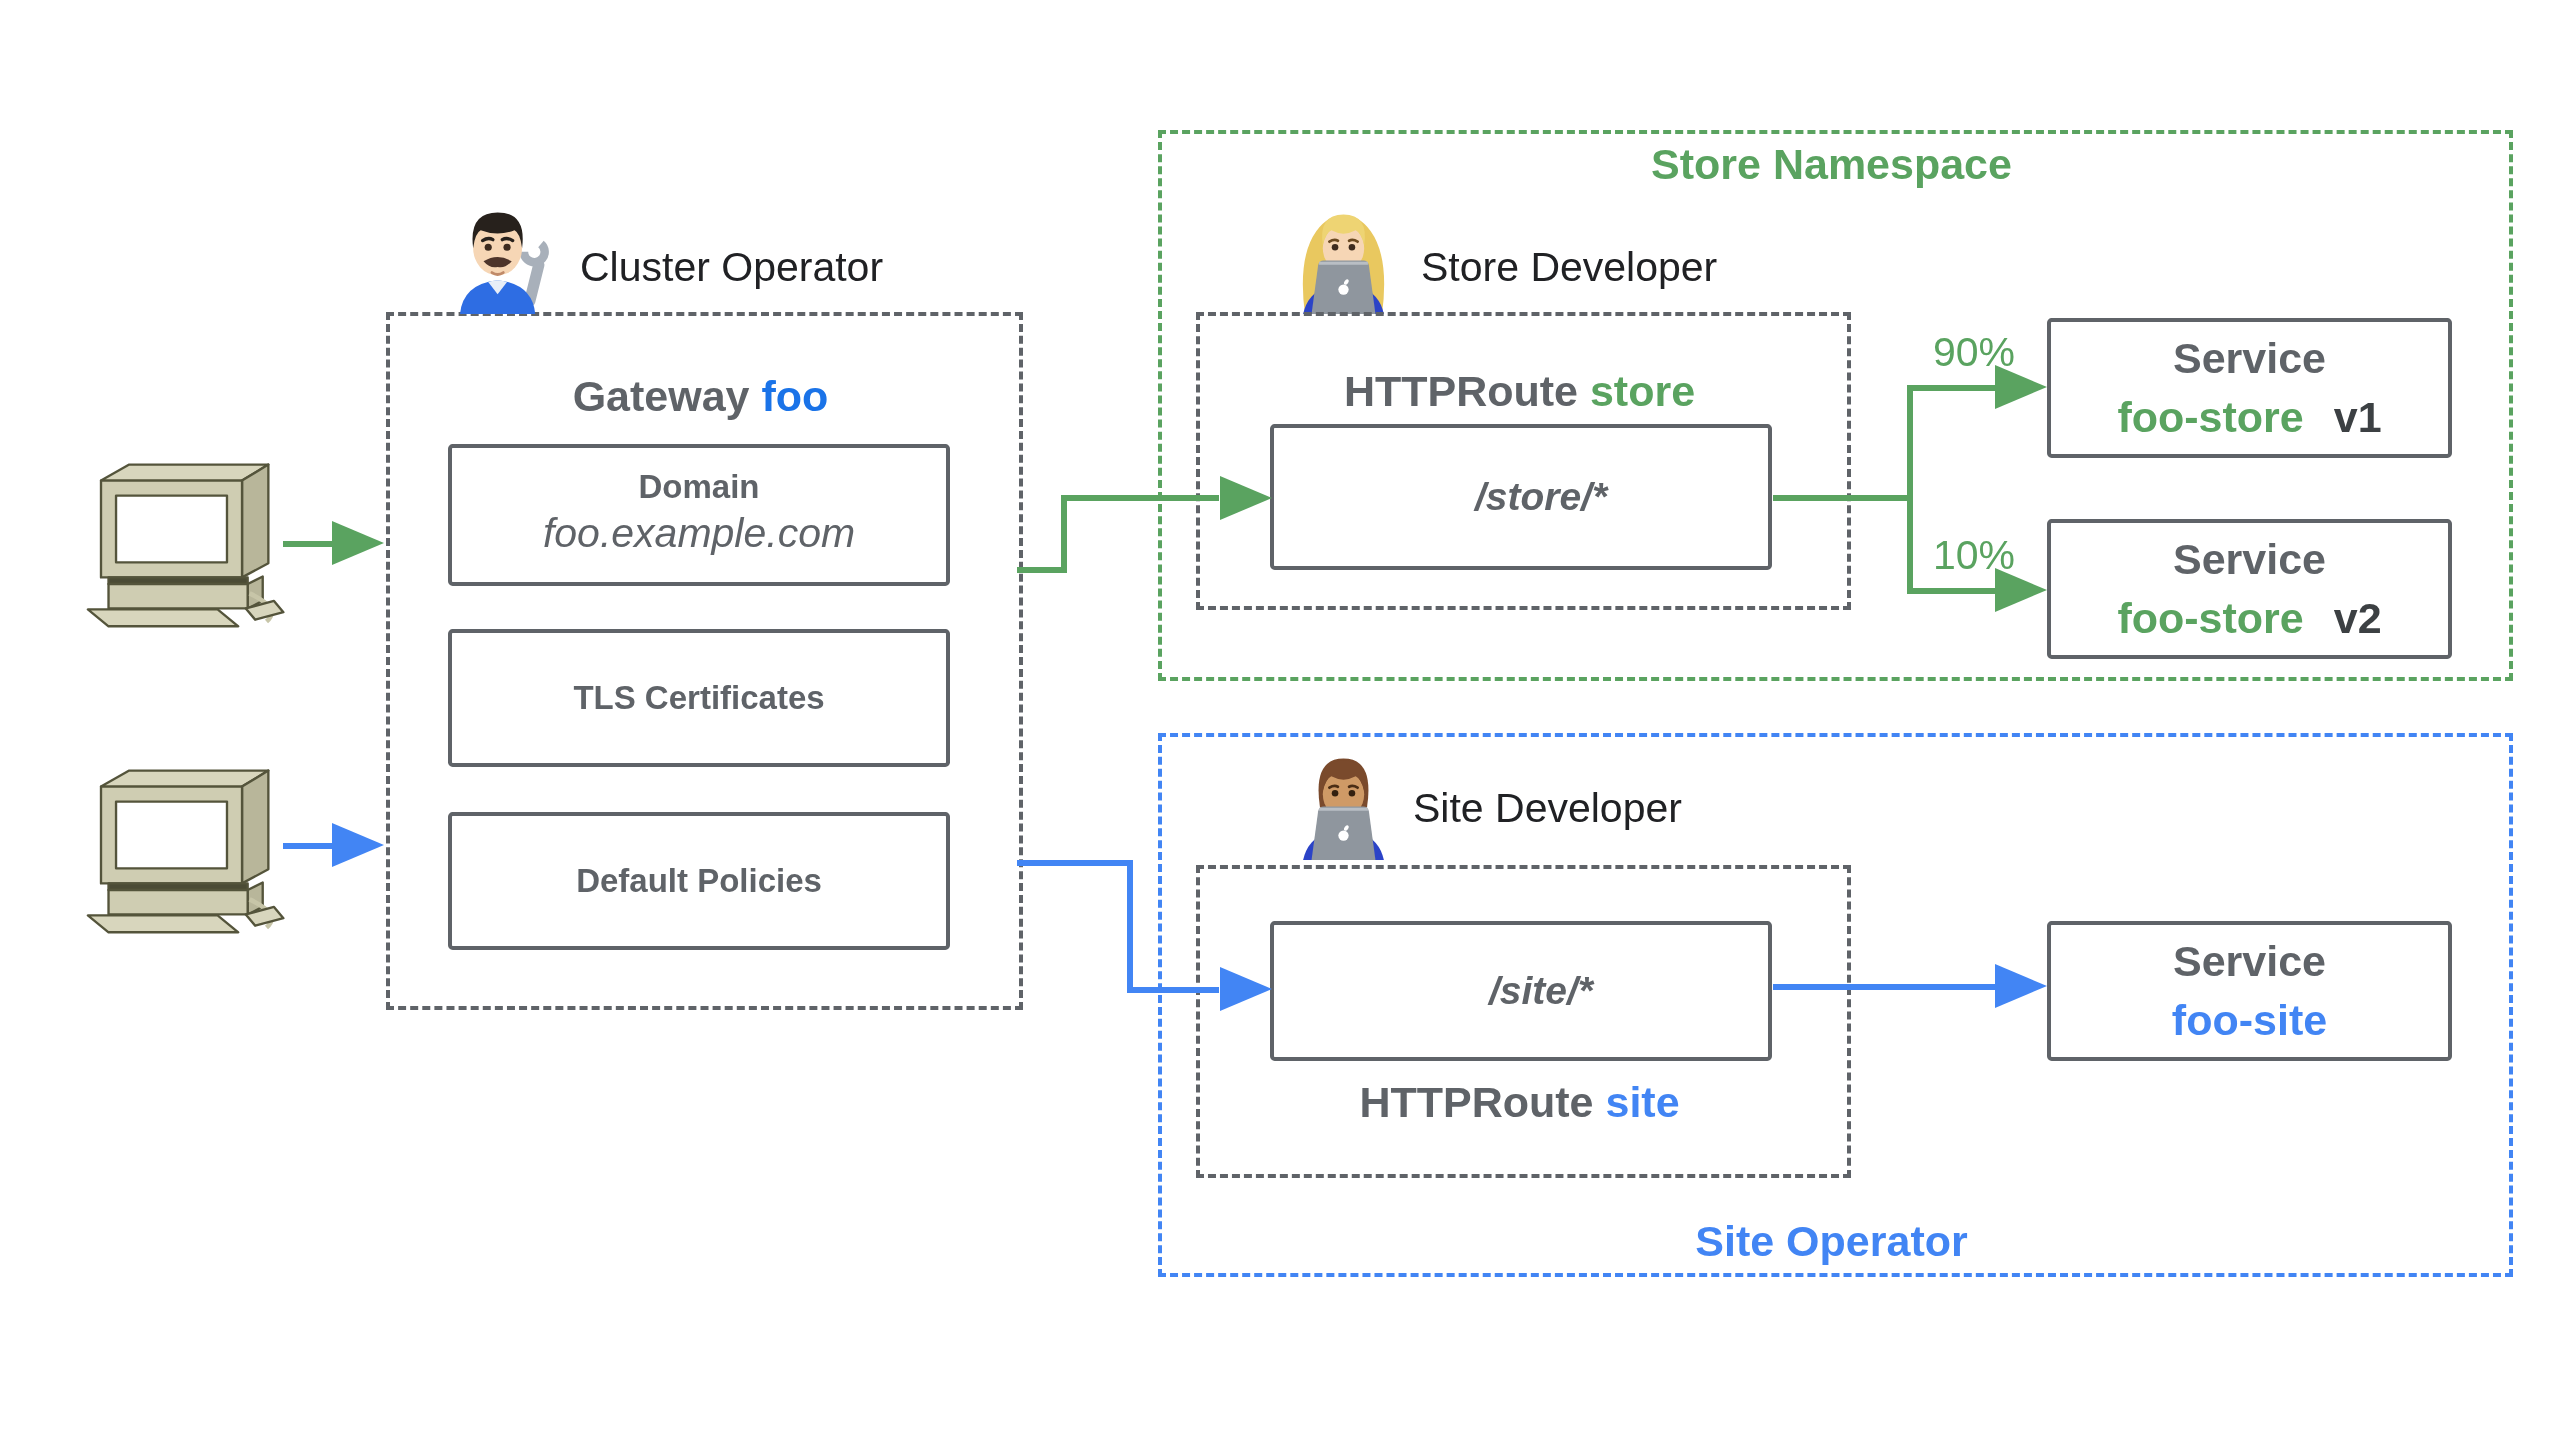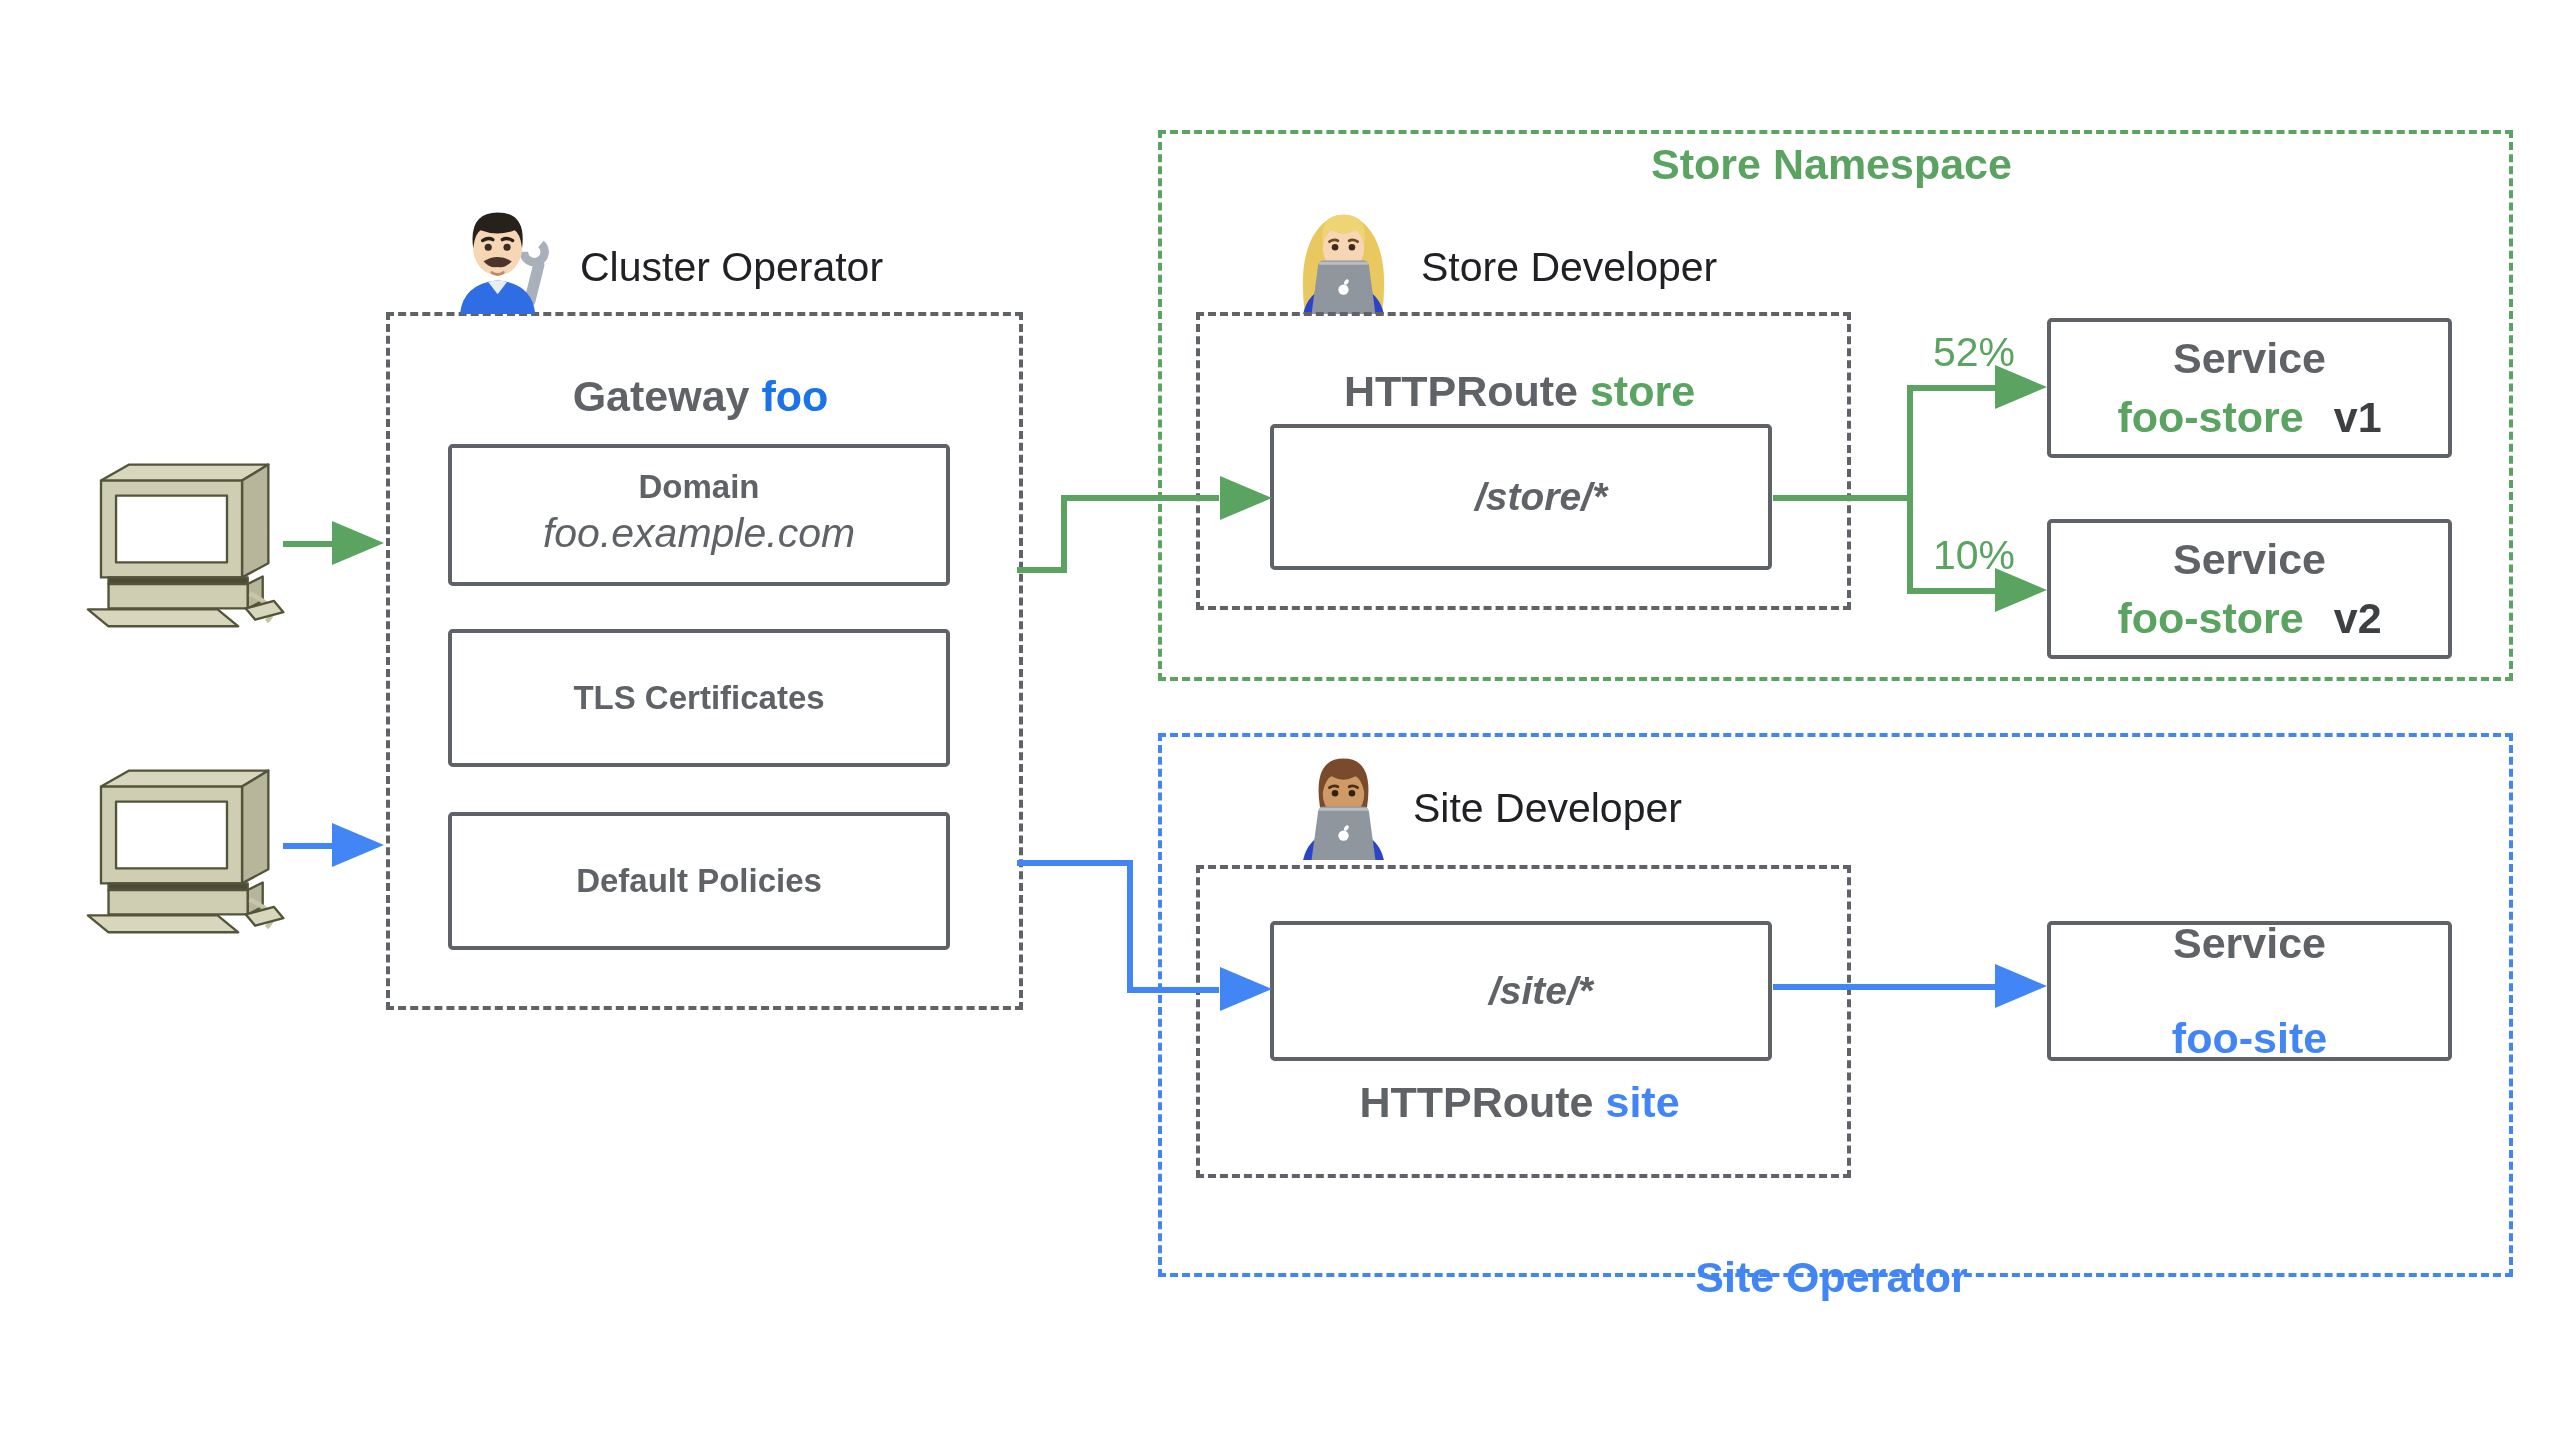--- a/index.html
+++ b/index.html
@@ -11,21 +11,21 @@
   .canvas{position:relative;width:2576px;height:1431px;overflow:hidden;background:#fff;}
   .abs{position:absolute;}
   
   .box-solid{position:absolute;border:4.7px solid var(--gray);border-radius:4.7px;background:#fff;
     display:flex;flex-direction:column;align-items:center;justify-content:center;text-align:center;}
   
   .dash{position:absolute;border:4.7px dashed var(--gray);background:transparent;}
   .dash-green{border-color:var(--green);}
   .dash-blue{border-color:var(--site-blue);}
   
-  .t-gray{color:var(--gray);} .t-green{color:var(--green);} .t-blue{color:var(--site-blue);margin-top:36px;}
+  .t-gray{color:var(--gray);} .t-green{color:var(--green);} .t-blue{color:var(--site-blue);}
   .t-foo{color:var(--foo-blue);} .t-dark{color:var(--dark);}
   .title{position:absolute;font-size:43px;font-weight:bold;text-align:center;line-height:1;}
   .cardtitle{font-size:33px;font-weight:bold;line-height:1.15;}
   .cardsub{font-size:41px;font-style:italic;line-height:1.35;}
   .pathtext{font-size:39px;font-weight:bold;font-style:italic;margin-left:40px;}
   .svc-line{font-size:43px;font-weight:bold;line-height:1.38;}
   .person-label{position:absolute;font-size:41px;line-height:1;color:var(--black);}
   .ns-label{position:absolute;font-size:43px;font-weight:bold;text-align:center;line-height:1;}
   .pct{position:absolute;font-size:41px;color:var(--green);line-height:1;}
   .ver{margin-left:30px;}
@@ -143,21 +143,21 @@
   <div class="seg seg-g" style="left:1061px;top:495px;width:5.7px;height:77px"></div>
   <div class="seg seg-g" style="left:1061px;top:495px;width:158px;height:5.7px"></div>
   <div class="head head-g" style="left:1220px;top:476px"></div>
 
   <div class="seg seg-g" style="left:1773px;top:495px;width:138px;height:5.7px"></div>
   <div class="seg seg-g" style="left:1907px;top:385px;width:5.7px;height:208px"></div>
   <div class="seg seg-g" style="left:1907px;top:385px;width:89px;height:5.7px"></div>
   <div class="head head-g" style="left:1995px;top:365px"></div>
   <div class="seg seg-g" style="left:1907px;top:588px;width:89px;height:5.7px"></div>
   <div class="head head-g" style="left:1995px;top:568px"></div>
-  <div class="pct" style="left:1933px;top:332px">52%</div>
+  <div class="pct" style="left:1933px;top:332px">90%</div>
   <div class="pct" style="left:1933px;top:535px">10%</div>
 
   <div class="box-solid" style="left:2047px;top:318px;width:397px;height:132px">
     <div class="svc-line t-gray">Service</div>
     <div class="svc-line">
       <span class="t-green">foo-store</span><span class="t-dark ver">v1</span>
     </div>
   </div>
   <div class="box-solid" style="left:2047px;top:519px;width:397px;height:132px">
     <div class="svc-line t-gray">Service</div>

